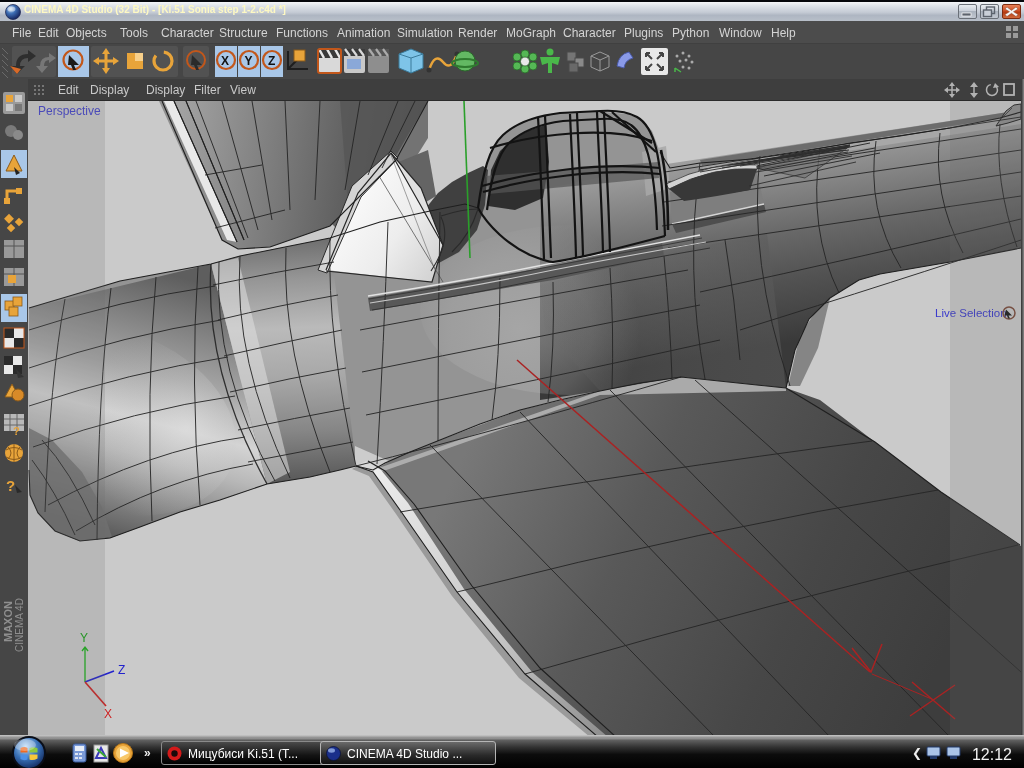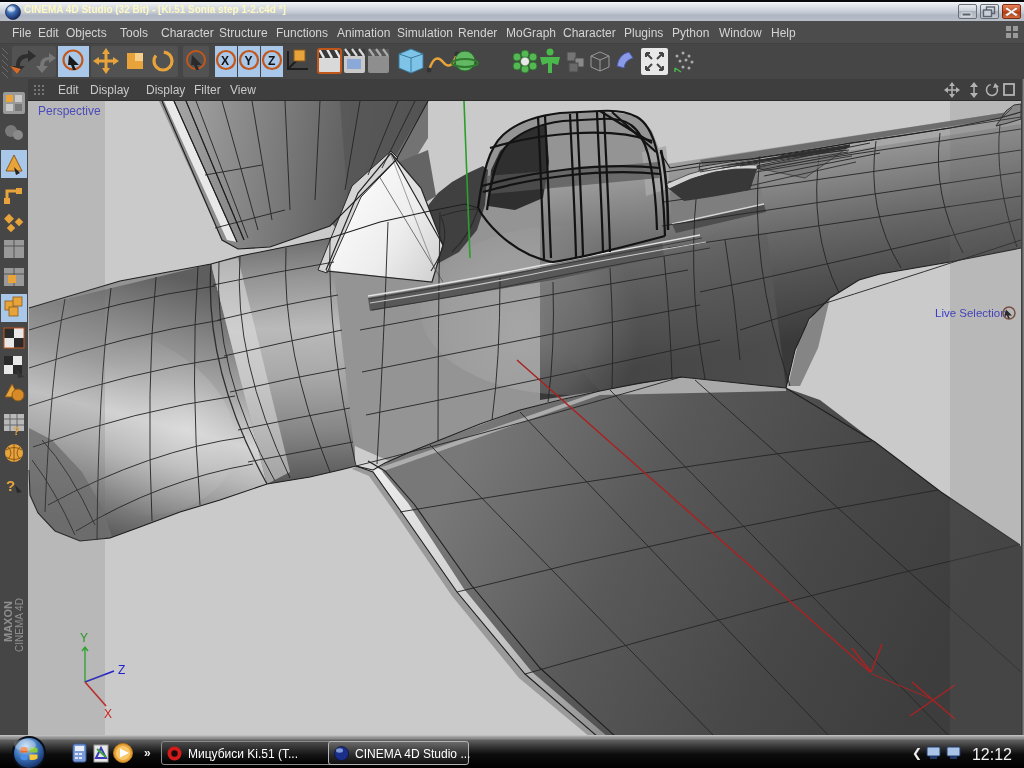--- a/index.html
+++ b/index.html
@@ -650,21 +650,21 @@
     <path d="M50,6.5 L59,11 L50,15.5 Z" fill="#fff"></path>
     <text x="74" y="15" font-size="12" font-weight="bold" fill="#eee" font-family="Liberation Sans, sans-serif">»</text>
   </svg>
   <div class="taskbtn abs" style="left:161px;width:182px">
     <svg style="position:absolute;left:5px;top:4px" width="15" height="15">
         <circle cx="7.5" cy="7.5" r="7" fill="#d41a1a"></circle>
         <circle cx="7.5" cy="7.5" r="3.2" fill="#1a0a0a"></circle>
       </svg>
     <span class="lbl">Мицубиси Ki.51 (T...</span>
   </div>
-  <div class="taskbtn abs" style="left:328px;width:141px;background:linear-gradient(#6a6a6a,#2a2a2a 60%,#111);border-color:#b5b5b5">
+  <div class="taskbtn abs" style="left:320px;width:176px;background:linear-gradient(#6a6a6a,#2a2a2a 60%,#111);border-color:#b5b5b5">
     <svg style="position:absolute;left:5px;top:4px" width="15" height="15">
       <circle cx="7.5" cy="7.5" r="7" fill="#1a2f8a" stroke="#0a1030" stroke-width="0.7"></circle>
       <ellipse cx="5.5" cy="4.5" rx="3.5" ry="2.2" fill="#9ab4e8" opacity="0.8"></ellipse>
     </svg>
     <span class="lbl">CINEMA 4D Studio ...</span>
   </div>
   <div class="abs" style="right:102px;top:8px;color:#eee;font-size:12px">❮</div>
   <svg style="position:absolute;right:58px;top:7px" width="40" height="17">
     <g>
         <rect x="1" y="2" width="13" height="9" rx="1" fill="#aac4e8" stroke="#223a6a"></rect>

